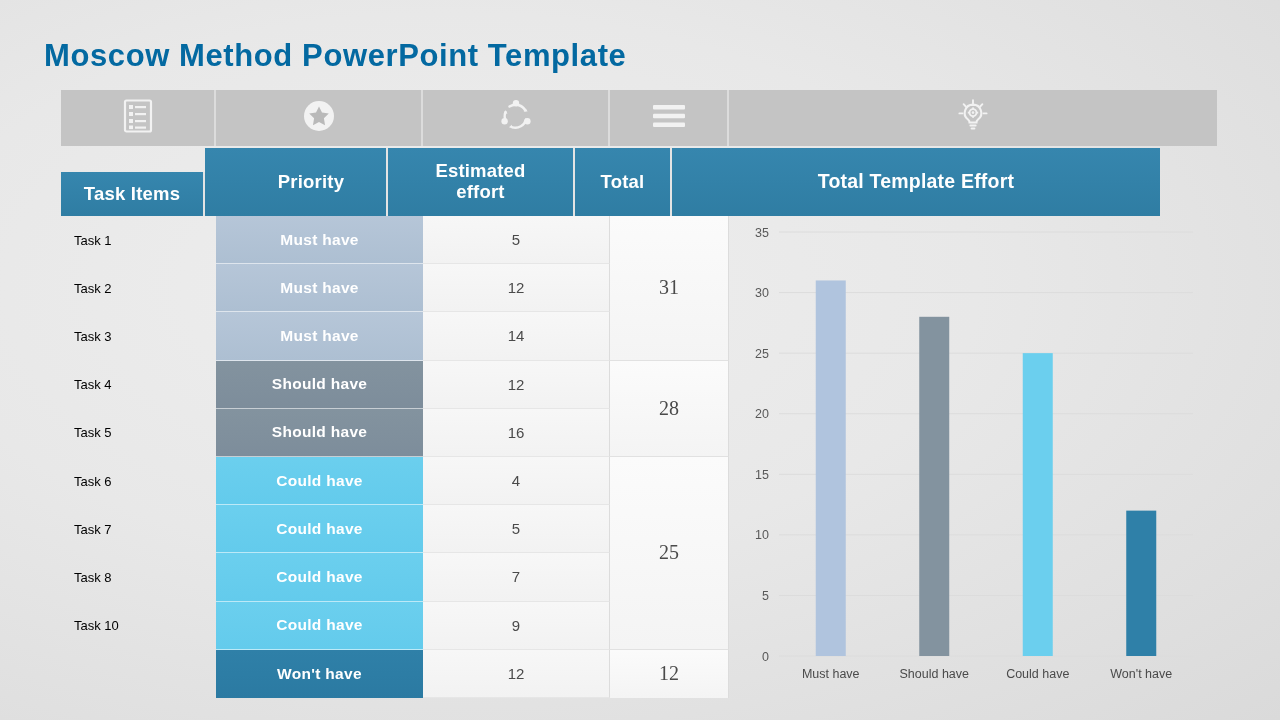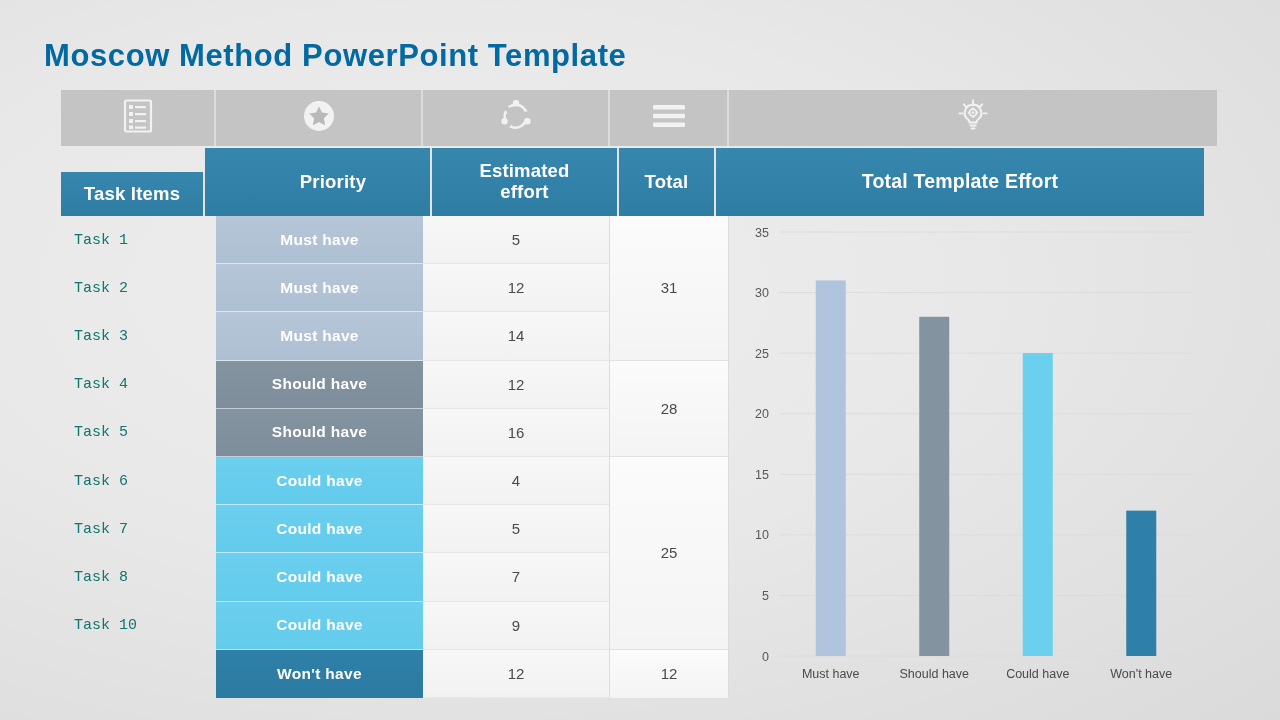--- a/index.html
+++ b/index.html
@@ -74,42 +74,41 @@
     font-size: 18.5px;
     display: flex;
     align-items: center;
     justify-content: center;
     text-align: center;
     line-height: 1.12;
     letter-spacing: 0.2px;
   }
   .head-cell:last-child { border-right: none; }
   .hd-task  { width: 144px; margin-top: 24px; }
-  .hd-pri   { width: 227px; padding-left: 31px; }
+  .hd-pri   { width: 183px; padding-left: 31px; }
   .hd-eff   { width: 187px; }
   .hd-tot   { width: 97px; }
   .hd-chart { width: 488px; font-size: 19.5px; }
 
   
   .body-row {
     display: flex;
     width: 1156px;
     height: 482px;
   }
 
   
   .col-task { width: 155px; }
   .task-cell {
     height: 48.2px;
     display: flex;
     align-items: center;
     padding-left: 13px;
-    font-size: 15px;
-    color: #0f766e;
-    font-family: Liberation Mono, monospace;
+    font-size: 13px;
+    color: #000000;
   }
 
   
   .col-pri { width: 207px; }
   .pri-cell {
     height: 48.2px;
     display: flex;
     align-items: center;
     justify-content: center;
     color: #ffffff;
@@ -136,25 +135,26 @@
     border-bottom: 1px solid #e6e6e6;
     border-right: 1px solid #dcdcdc;
   }
 
   
   .col-tot { width: 119px; }
   .tot-cell {
     display: flex;
     align-items: center;
     justify-content: center;
-    font-size: 15px;
+    font-size: 20px;
     color: #4a4a4a;
     background: linear-gradient(180deg,#fbfbfb 0%, #f4f4f4 100%);
     border-bottom: 1px solid #e1e1e1;
     border-right: 1px solid #dcdcdc;
+    font-family: Liberation Serif, serif;
   }
   .tot-cell:last-child { border-bottom: none; }
 
   
   .col-chart {
     width: 488px;
     position: relative;
   }
   .chart-area {
     position: absolute;

